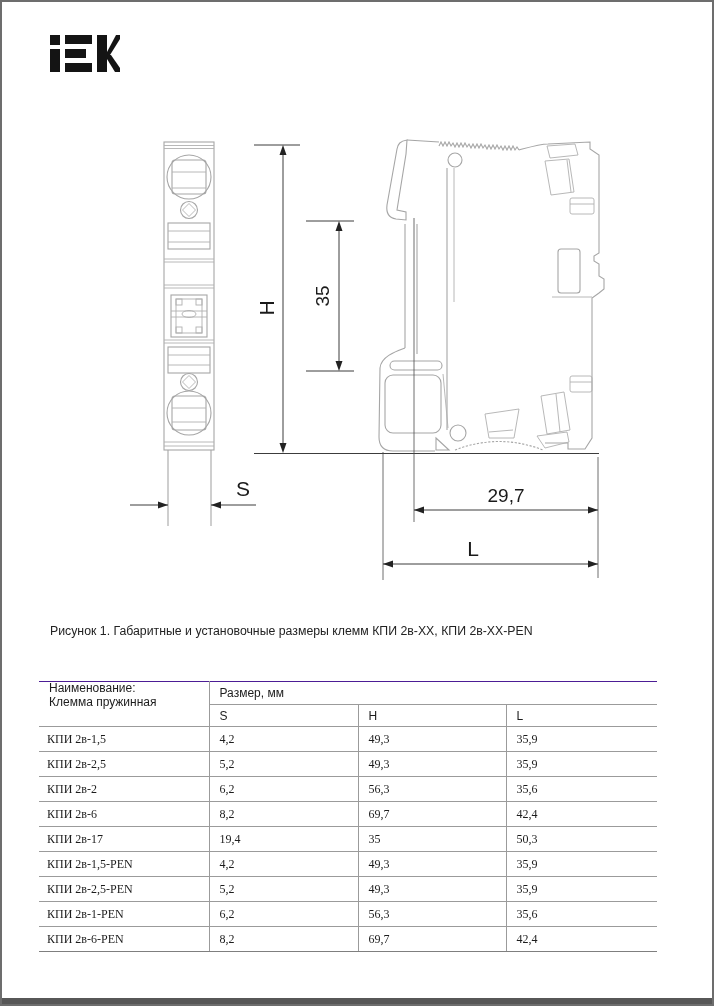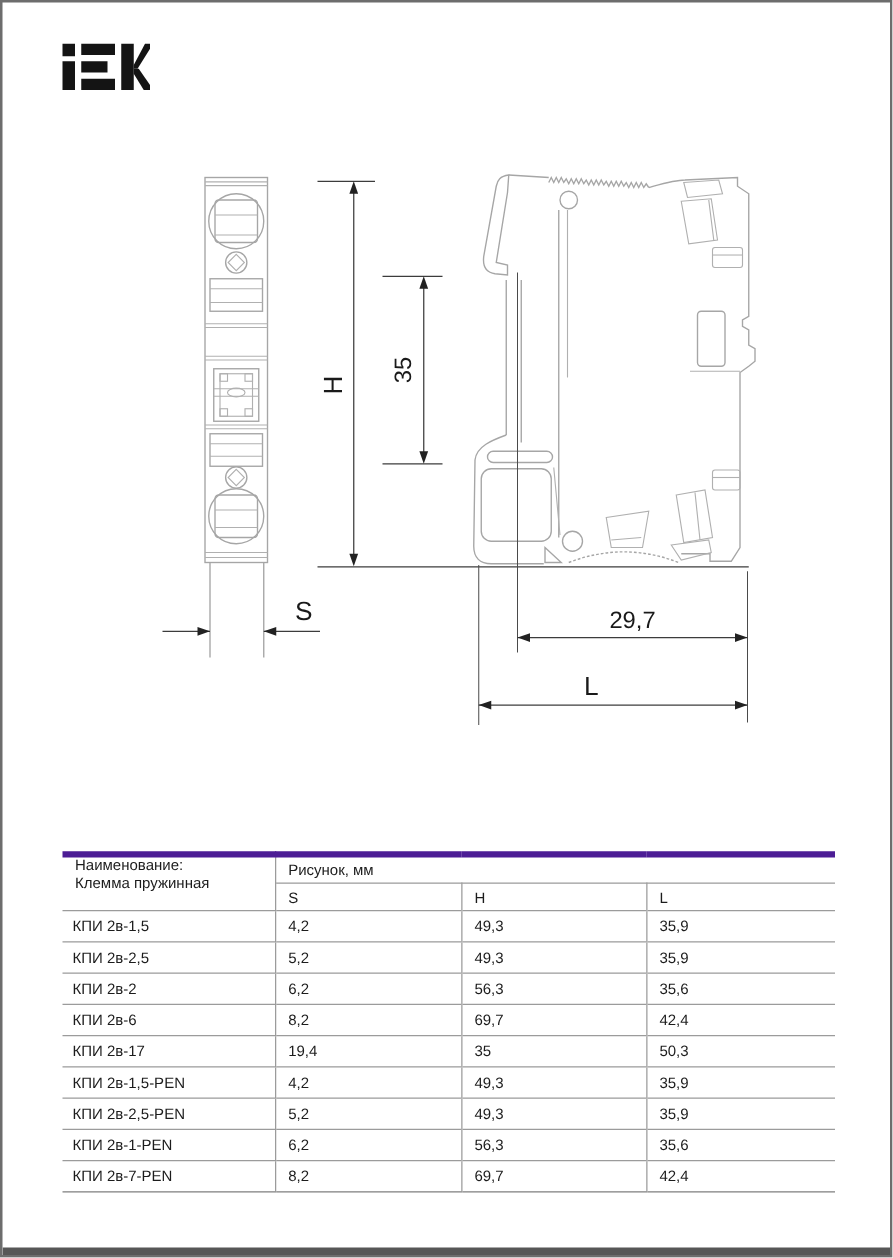--- a/index.html
+++ b/index.html
@@ -17,37 +17,37 @@
     position:absolute;left:0;right:0;bottom:0;height:6px;
     background:#575757;
   }
   .logo-wrap{position:absolute;left:46px;top:31px;width:72px;height:39px;}
   .fig-svg{position:absolute;left:0;top:0;width:714px;height:620px;}
   .caption{
     position:absolute;left:48px;top:622px;width:630px;
     font-size:12.3px;line-height:15px;color:#222;
   }
   table.spec{
-    position:absolute;left:48px;top:679px;width:618px;
+    position:absolute;left:37px;top:679px;width:618px;
     border-collapse:collapse;table-layout:fixed;
     font-size:12px;color:#1c1c1c;
-    border-top:5px solid #4c1d95;
+    border-top:1px solid #4c1d95;
   }
   table.spec th, table.spec td{
     font-weight:normal;text-align:left;
     padding:0 0 0 10px;box-sizing:border-box;
   }
   th.name-col{
     vertical-align:top;padding:4px 0 0 8px;line-height:13.5px;
     border-right:1px solid #9b9b9b;
   }
   th.size-head{height:23px;border-bottom:1px solid #9b9b9b;vertical-align:middle;}
   tr.sub th{height:22px;vertical-align:middle;}
   tr.sub th + th{border-left:1px solid #9b9b9b;}
-  tbody td{height:25px;vertical-align:middle;border-top:1px solid #9b9b9b;}
+  tbody td{height:25px;vertical-align:middle;border-top:1px solid #9b9b9b;font-family:Liberation Serif, serif;}
   tbody td:first-child{padding-left:8px;}
   tbody td + td{border-left:1px solid #9b9b9b;}
   tbody tr:last-child td{border-bottom:1px solid #7f7f7f;}
   
   .part{stroke:#a6a6a6;stroke-width:1.1;fill:none;}
   .partthin{stroke:#b0b0b0;stroke-width:0.9;fill:none;}
   .dim{stroke:#3c3c3c;stroke-width:1;fill:none;}
   .ext{stroke:#4a4a4a;stroke-width:0.8;fill:none;}
   .arr{fill:#222;stroke:none;}
   .dimtext{fill:#1a1a1a;font-family:"Liberation Sans", sans-serif;}
@@ -204,35 +204,36 @@
 
     <g>
       <line class="ext" x1="381" y1="450" x2="381" y2="578"></line>
       <line class="dim" x1="381" y1="562" x2="596" y2="562"></line>
       <polygon class="arr" points="381,562 391,558.5 391,565.5"></polygon>
       <polygon class="arr" points="596,562 586,558.5 586,565.5"></polygon>
       <text class="dimtext" font-size="21" text-anchor="middle" x="471" y="554">L</text>
     </g>
   </svg>
 
+  <div class="caption">Рисунок 1. Габаритные и установочные размеры клемм КПИ 2в-ХХ, КПИ 2в-ХХ-PEN</div>
 
   <table class="spec">
     <colgroup>
       <col style="width:170px">
         <col style="width:149px">
         <col style="width:148px">
         <col style="width:151px">
     </colgroup>
     <thead>
       <tr>
         <th class="name-col" rowspan="2">
           <div>Наименование:</div>
           <div>Клемма пружинная</div>
         </th>
-        <th class="size-head" colspan="3">Рисунок, мм</th>
+        <th class="size-head" colspan="3">Размер, мм</th>
       </tr>
       <tr class="sub">
         <th>S</th>
         <th>H</th>
         <th>L</th>
       </tr>
     </thead>
     <tbody>
       <tr>
         <td>КПИ 2в-1,5</td>
@@ -276,21 +277,21 @@
         <td>49,3</td>
         <td>35,9</td>
       </tr>
       <tr>
         <td>КПИ 2в-1-PEN</td>
         <td>6,2</td>
         <td>56,3</td>
         <td>35,6</td>
       </tr>
       <tr>
-        <td>КПИ 2в-7-PEN</td>
+        <td>КПИ 2в-6-PEN</td>
         <td>8,2</td>
         <td>69,7</td>
         <td>42,4</td>
       </tr>
     </tbody>
   </table>
 
   <div class="bottom-bar"></div>
 </div>
 

